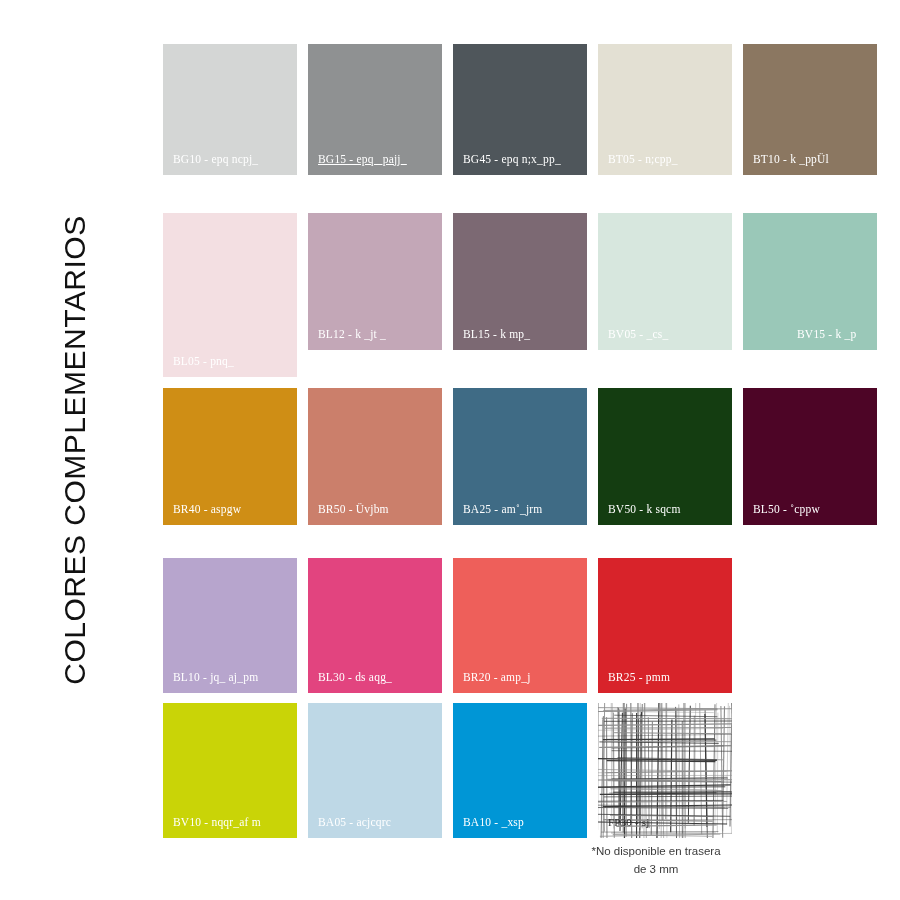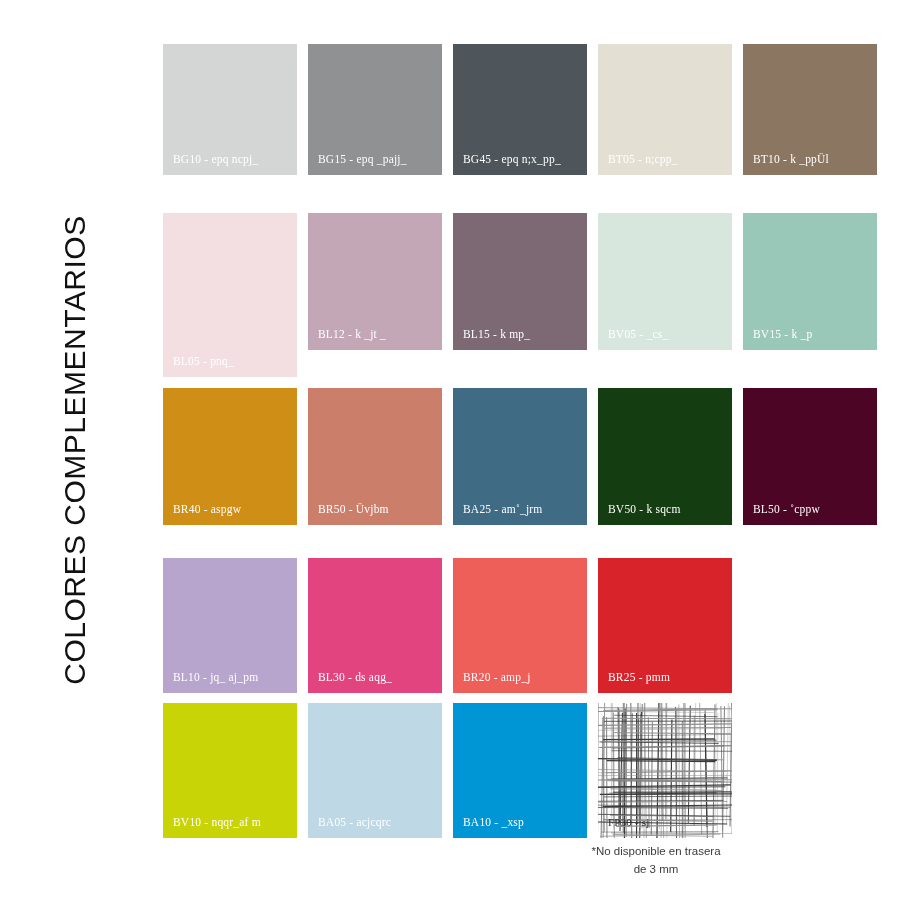--- a/index.html
+++ b/index.html
@@ -111,21 +111,21 @@
   <div id="title-wrap">
     <div id="title">COLORES COMPLEMENTARIOS</div>
   </div>
 
   <div id="grid" style="position: absolute; height: 800px;">
       <div class="swatch-row" style="position: absolute; left: 0px; top: 0px;">
         <div class="swatch" style="height: 131px; background-color: rgb(212, 214, 213);">
           <span class="swatch-label" style="color: rgb(255, 255, 255);">BG10 - epq ncpj_</span>
         </div>
         <div class="swatch" style="height: 131px; background-color: rgb(143, 145, 146);">
-          <span class="swatch-label" style="color: rgb(255, 255, 255);">BG15 - epq _pajj_</span>
+          <span class="swatch-label" style="color: rgb(255, 255, 255); text-decoration: underline;">BG15 - epq _pajj_</span>
         </div>
         <div class="swatch" style="height: 131px; background-color: rgb(79, 86, 91);">
           <span class="swatch-label" style="color: rgb(255, 255, 255);">BG45 - epq n;x_pp_</span>
         </div>
         <div class="swatch" style="height: 131px; background-color: rgb(227, 224, 211); text-align: center;">
           <span class="swatch-label" style="color: rgb(255, 255, 255);">BT05 - n;cpp_</span>
         </div>
         <div class="swatch" style="height: 131px; background-color: rgb(139, 119, 97);">
           <span class="swatch-label" style="color: rgb(255, 255, 255);">BT10 - k _ppÜl</span>
         </div>
@@ -137,21 +137,21 @@
         <div class="swatch" style="height: 137px; background-color: rgb(195, 167, 183); padding-left: 32px;">
           <span class="swatch-label" style="color: rgb(255, 255, 255);">BL12 - k _jt _</span>
         </div>
         <div class="swatch" style="height: 137px; background-color: rgb(124, 105, 115);">
           <span class="swatch-label" style="color: rgb(255, 255, 255);">BL15 - k mp_</span>
         </div>
         <div class="swatch" style="height: 137px; background-color: rgb(215, 231, 222);">
           <span class="swatch-label" style="color: rgb(255, 255, 255);">BV05 - _cs_</span>
         </div>
         <div class="swatch" style="height: 137px; background-color: rgb(154, 200, 184);">
-          <span class="swatch-label" style="color: rgb(255, 255, 255);">BV15 - k _p</span>
+          <span class="swatch-label" style="color: rgb(255, 255, 255); margin-left: 44px;">BV15 - k _p</span>
         </div>
       </div>
       <div class="swatch-row" style="position: absolute; left: 0px; top: 344px;">
         <div class="swatch" style="height: 137px; background-color: rgb(207, 142, 21);">
           <span class="swatch-label" style="color: rgb(255, 255, 255);">BR40 - aspgw</span>
         </div>
         <div class="swatch" style="height: 137px; background-color: rgb(203, 127, 107);">
           <span class="swatch-label" style="color: rgb(255, 255, 255);">BR50 - Üvjbm</span>
         </div>
         <div class="swatch" style="height: 137px; background-color: rgb(63, 107, 133);">

